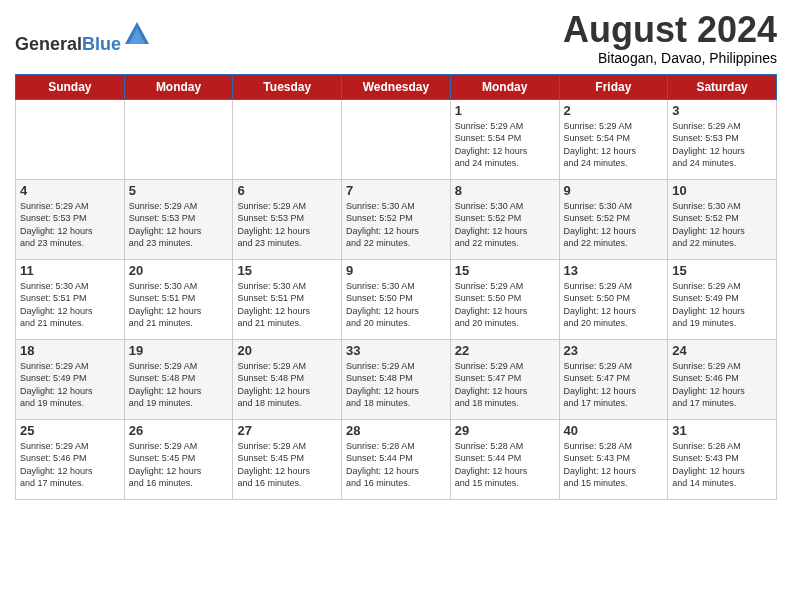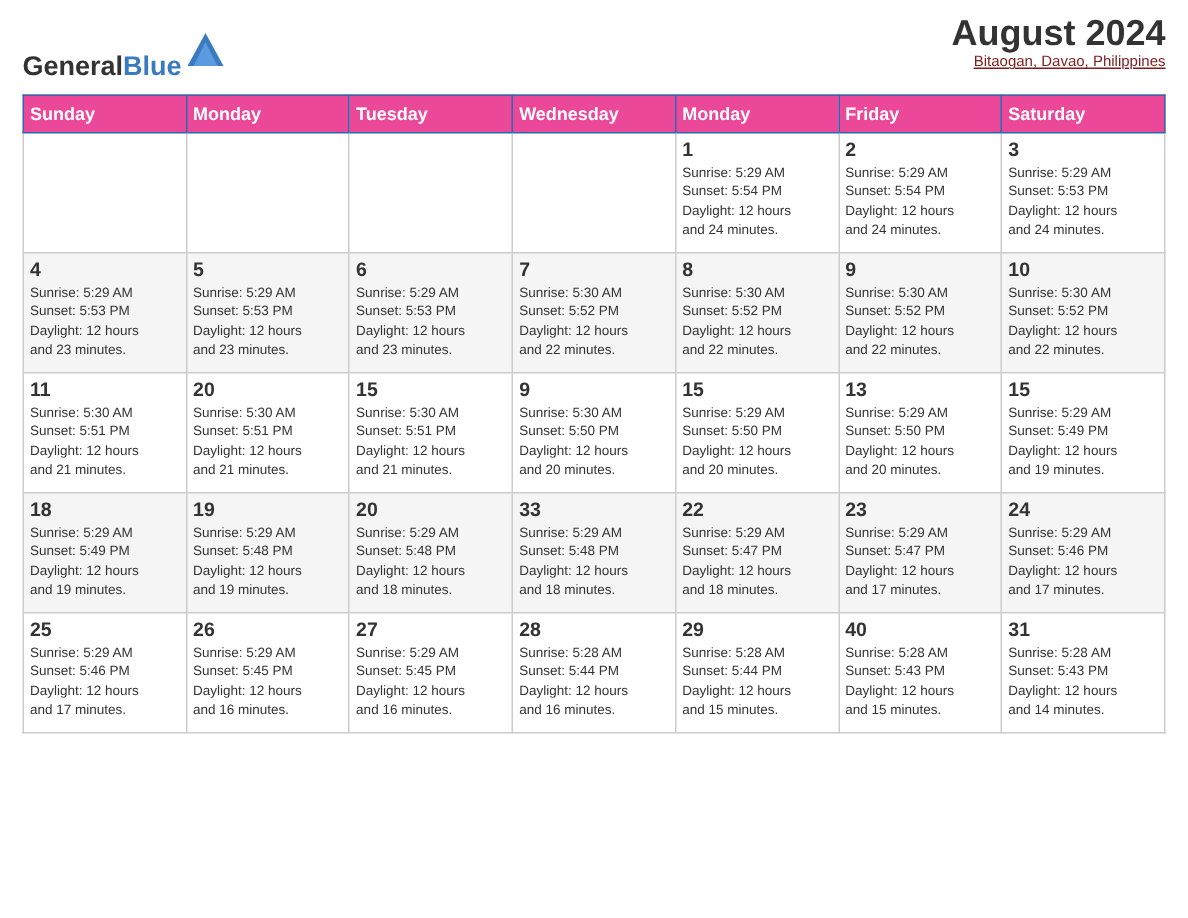--- a/index.html
+++ b/index.html
@@ -42,42 +42,41 @@
     }
     .logo-icon {
       width: 28px;
       height: 28px;
       margin-left: 2px;
     }
     .title-block {
       text-align: right;
     }
     .month-year {
-      font-size: 24px;
+      font-size: 36px;
       font-weight: bold;
       color: #333;
       line-height: 1.1;
     }
     .location {
-      font-size: 10px;
-      color: #7f1d1d;
-      text-decoration: underline;
+      font-size: 14px;
+      color: #000000;
     }
     table {
       width: 100%;
       border-collapse: collapse;
       table-layout: fixed;
     }
     thead th {
-      background-color: #ec4899;
+      background-color: #b91c1c;
       color: #fff;
       font-size: 12px;
       font-weight: bold;
       padding: 5px 4px;
-      text-align: left;
+      text-align: center;
       border: 1px solid #2a6aaf;
     }
     tbody td {
       border: 1px solid #ccc;
       vertical-align: top;
       padding: 3px 4px;
       font-size: 9.5px;
       color: #333;
       height: 80px;
       background: #fff;

